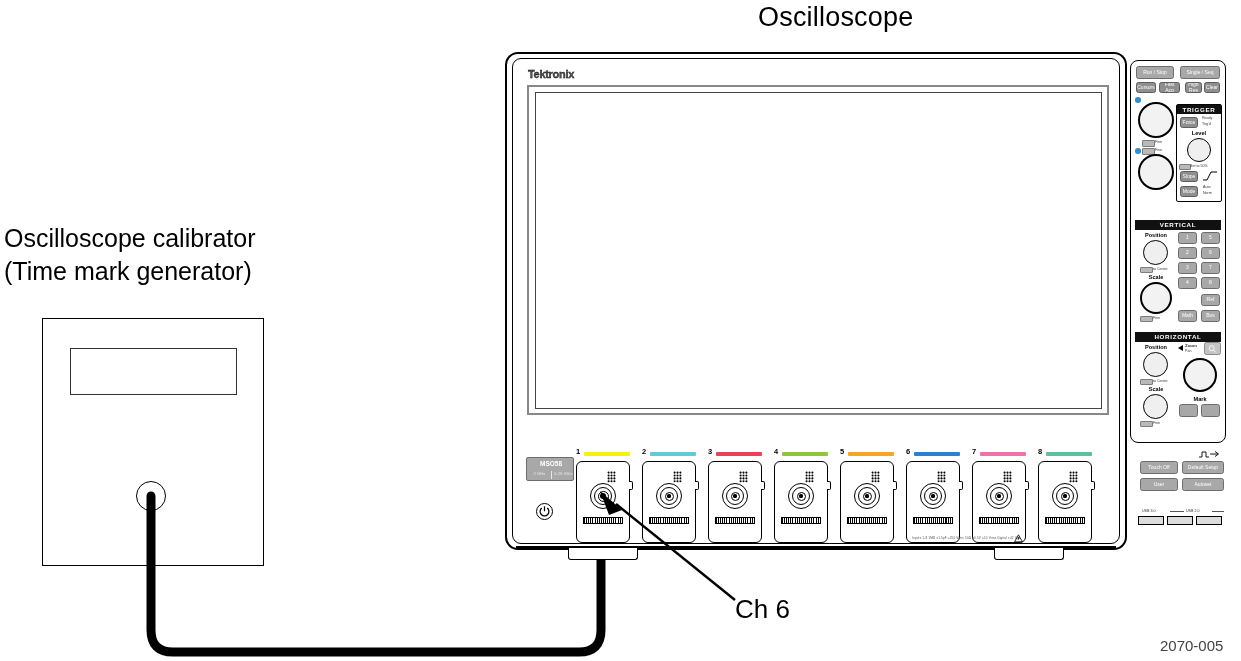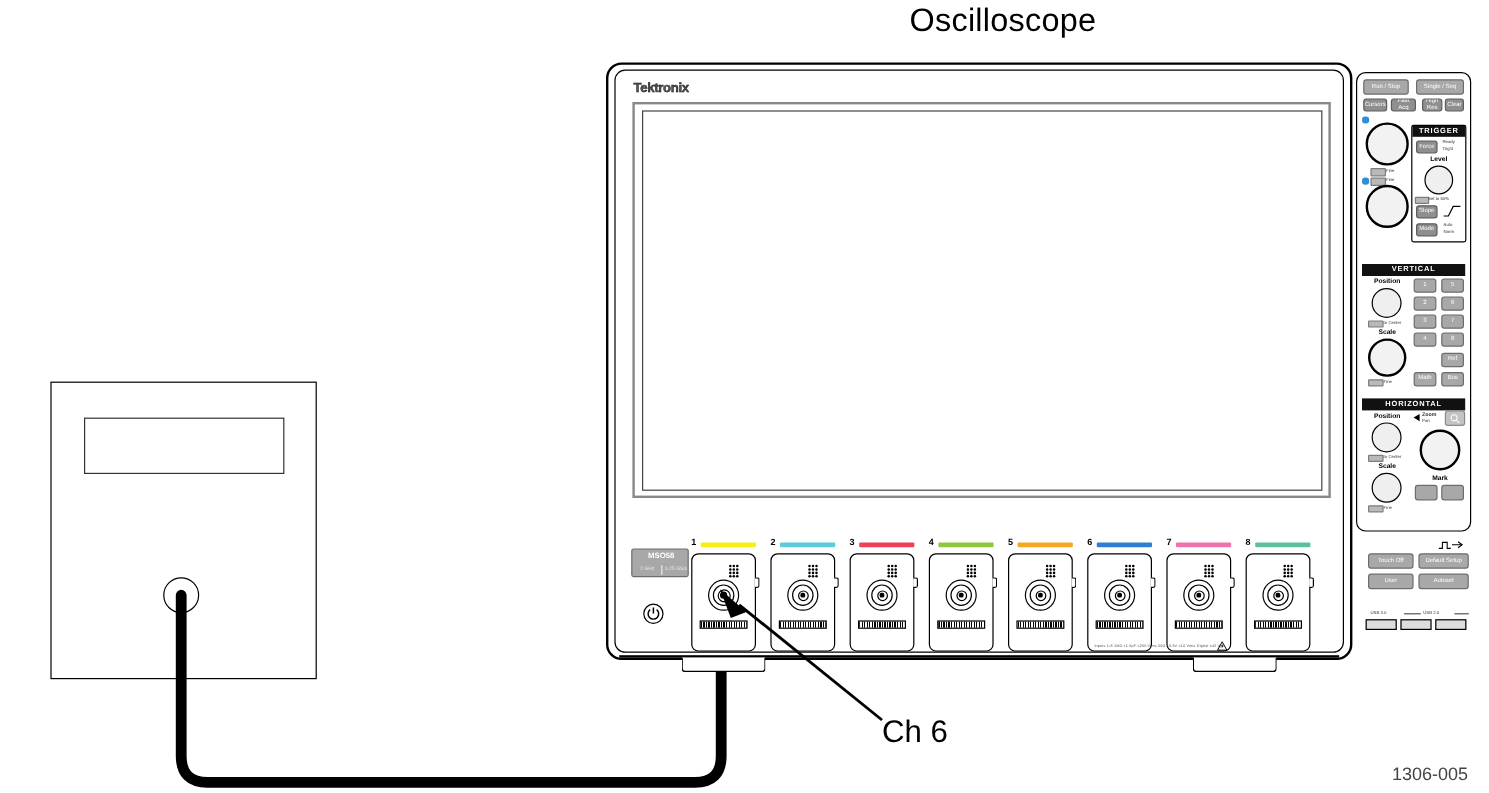--- a/index.html
+++ b/index.html
@@ -87,24 +87,26 @@
         border-radius:0 0 3px 3px;box-sizing:border-box;height:12px;width:70px;}
 
   #fineprint{left:912px;top:537px;font-size:3.1px;color:#555;white-space:nowrap;letter-spacing:.15px;}
 </style>
 </head>
 <body>
 
 <div class="abs title-scope">Oscilloscope</div>
 
 <div class="abs label-cal">
+  <div>Oscilloscope calibrator</div>
+  <div>(Time mark generator)</div>
 </div>
 
 <div class="abs label-ch1">Ch 6</div>
-<div class="abs figure-id">1306-005</div>
+<div class="abs figure-id">2070-005</div>
 
 <div class="abs" id="calibrator"></div>
 <div class="abs" id="cal-display"></div>
 <div class="abs" id="cal-output"></div>
 
 <svg class="abs" id="cable" viewBox="0 0 700 361">
   <path d="M151,196 L151,330 Q151,352 173,352 L579,352 Q601,352 601,330 L601,196" fill="none" stroke="#000" stroke-width="9" stroke-linecap="round"></path>
 </svg>
 
 <div class="abs" id="scope-shell"></div>

